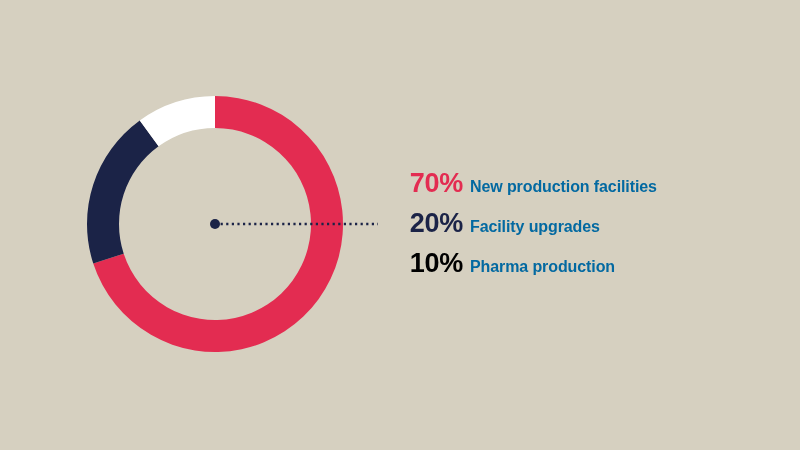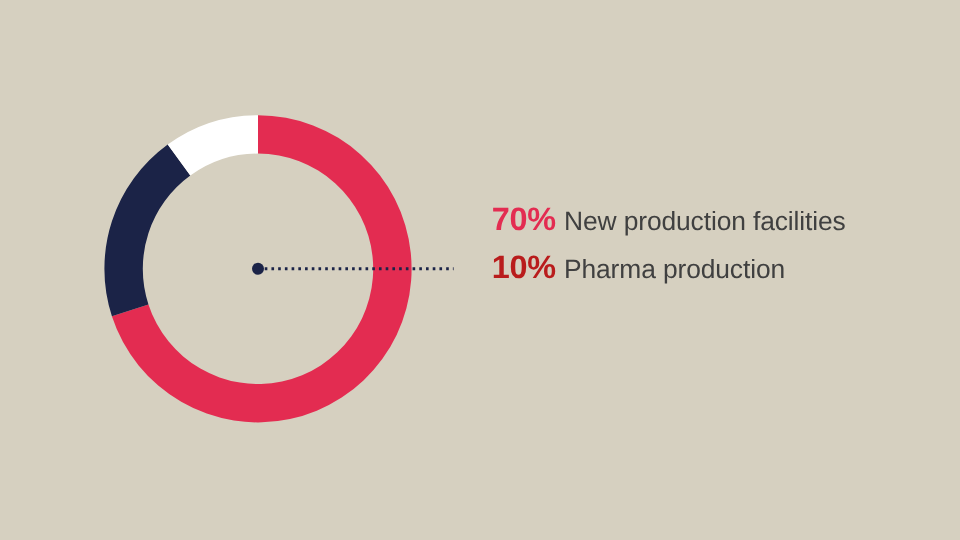--- a/index.html
+++ b/index.html
@@ -53,23 +53,23 @@
     width: 77px;
     text-align: right;
     font-size: 27px;
     font-weight: bold;
     letter-spacing: -0.3px;
     line-height: 40px;
   }
   .legend-label {
     display: inline-block;
     padding-left: 7px;
-    font-size: 22px;
-    font-weight: normal;
-    color: #404040;
+    font-size: 16px;
+    font-weight: bold;
+    color: #0369a1;
     line-height: 40px;
     letter-spacing: -0.1px;
   }
   .pct-red   { color: #e32c51; }
   .pct-navy  { color: #1b2347; }
   .pct-white { color: #ffffff; }
 </style>
 </head>
 <body style="background: rgb(214, 208, 192);">
 
@@ -90,20 +90,24 @@
     </svg>
   </div>
 
   <div id="legend">
 
     <div class="legend-row">
       <span class="legend-pct pct-red" style="color: rgb(227, 44, 81);">70%</span>
       <span class="legend-label">New production facilities</span>
     </div>
 
+    <div class="legend-row">
+      <span class="legend-pct pct-navy" style="color: rgb(27, 35, 71);">20%</span>
+      <span class="legend-label">Facility upgrades</span>
+    </div>
 
     <div class="legend-row">
-      <span class="legend-pct pct-white" style="color: #b91c1c;">10%</span>
+      <span class="legend-pct pct-white" style="color: #000000;">10%</span>
       <span class="legend-label">Pharma production</span>
     </div>
 
   </div>
 </div>
 
 </body></html>

